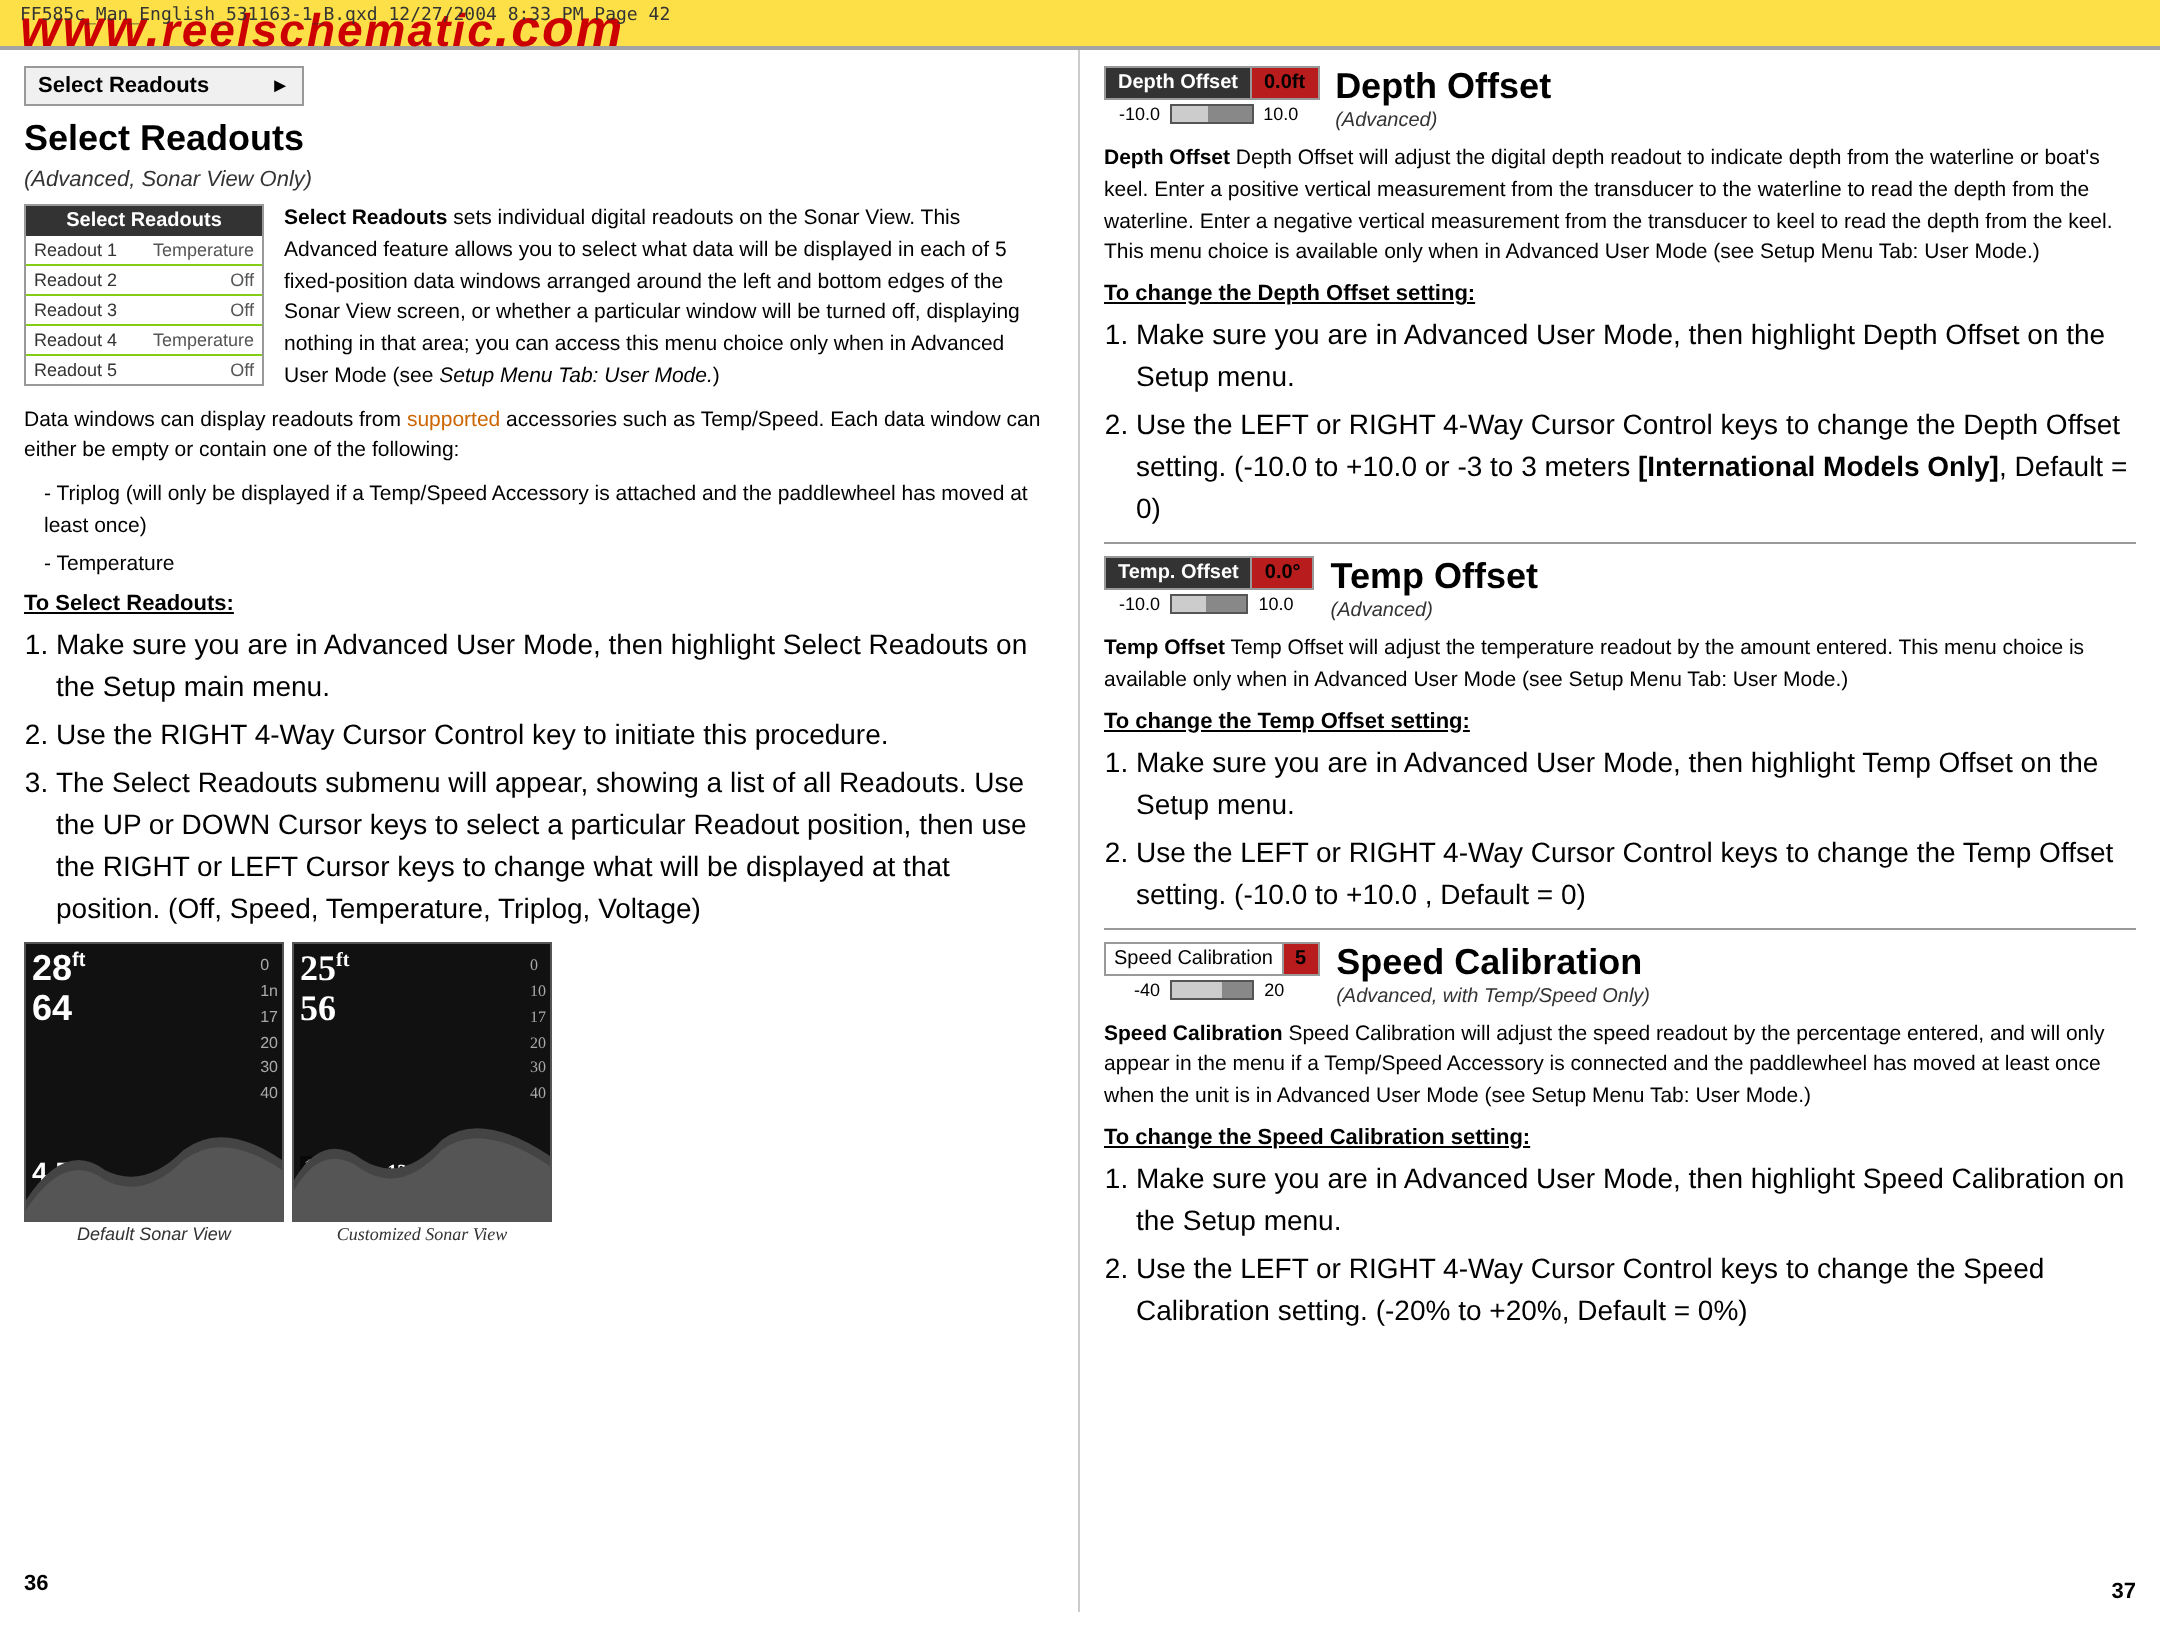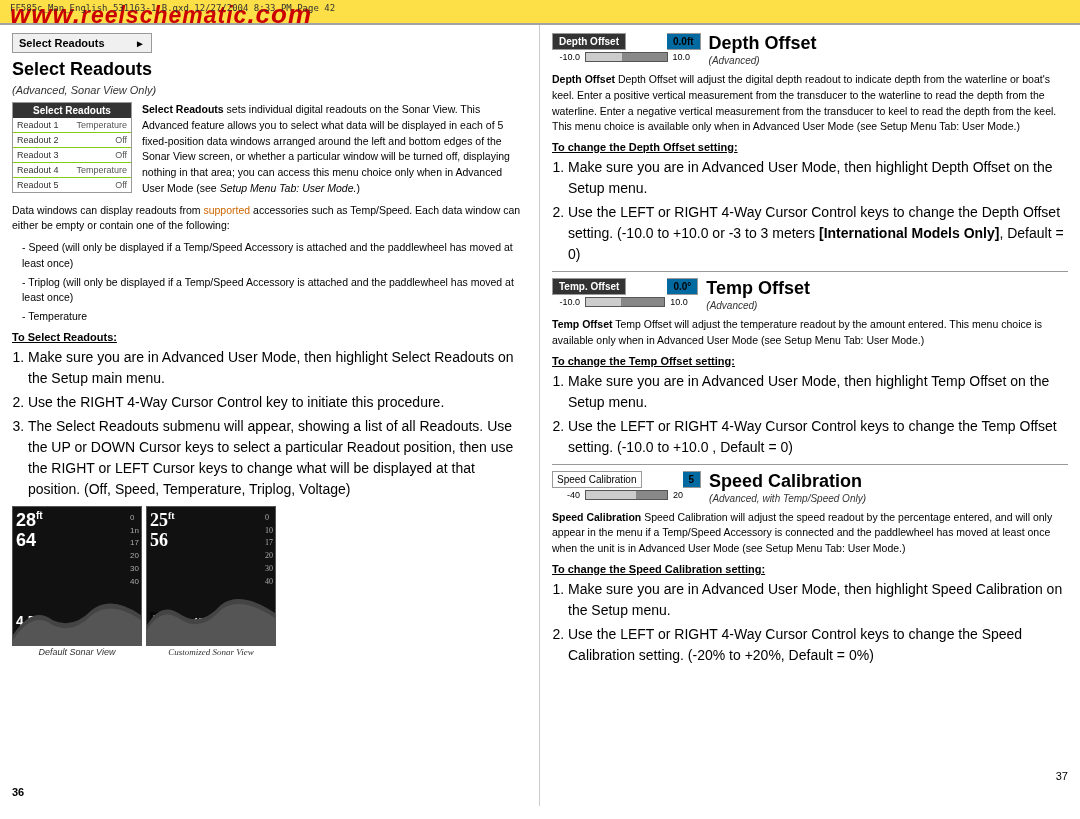--- a/index.html
+++ b/index.html
@@ -255,27 +255,26 @@
       background: #333;
       color: #fff;
       font-size: 10px;
       padding: 2px 6px;
       font-weight: bold;
       white-space: nowrap;
     }
     .offset-value-box {
       border: 1px solid #999;
       border-left: none;
-      background: #0369a1;
+      background: #b91c1c;
       color: #000;
       font-size: 10px;
       padding: 2px 6px;
       font-weight: bold;
       white-space: nowrap;
-      margin-left: 41px;
     }
     .speed-label-box {
       border: 1px solid #999;
       background: #fff;
       color: #000;
       font-size: 10px;
       padding: 2px 4px;
       font-weight: normal;
       white-space: nowrap;
     }
@@ -399,21 +398,20 @@
       <p class="body-text">
         <strong>Select Readouts</strong> sets individual digital readouts on the Sonar View. This Advanced feature allows you to select what data will be displayed in each of 5 fixed-position data windows arranged around the left and bottom edges of the Sonar View screen, or whether a particular window will be turned off, displaying nothing in that area; you can access this menu choice only when in Advanced User Mode (see <em>Setup Menu Tab: User Mode.</em>)
       </p>
     </div>
 
     <p class="body-text">
       Data windows can display readouts from <span class="highlight-orange">supported</span> accessories such as Temp/Speed. Each data window can either be empty or contain one of the following:
     </p>
 
     <div class="bullet-list">
-      <div class="bullet-item">- Speed (will only be displayed if a Temp/Speed Accessory is attached and the paddlewheel has moved at least once)</div>
       <div class="bullet-item">- Triplog (will only be displayed if a Temp/Speed Accessory is attached and the paddlewheel has moved at least once)</div>
       <div class="bullet-item">- Temperature</div>
     </div>
 
     <div class="sub-heading">To Select Readouts:</div>
 
     <ol class="numbered-list">
       <li class="numbered-item">Make sure you are in Advanced User Mode, then highlight Select Readouts on the Setup main menu.</li>
       <li class="numbered-item">Use the RIGHT 4-Way Cursor Control key to initiate this procedure.</li>
       <li class="numbered-item">The Select Readouts submenu will appear, showing a list of all Readouts. Use the UP or DOWN Cursor keys to select a particular Readout position, then use the RIGHT or LEFT Cursor keys to change what will be displayed at that position. (Off, Speed, Temperature, Triplog, Voltage)</li>
@@ -589,16 +587,16 @@
         <strong>Speed Calibration</strong> <span>Speed Calibration will adjust the speed readout by the percentage entered, and will only appear in the menu if a Temp/Speed Accessory is connected and the paddlewheel has moved at least once when the unit is in Advanced User Mode (see Setup Menu Tab: User Mode.)</span>
       </p>
 
       <div class="sub-heading">To change the Speed Calibration setting:</div>
       <ol class="numbered-list">
         <li class="numbered-item">Make sure you are in Advanced User Mode, then highlight Speed Calibration on the Setup menu.</li>
         <li class="numbered-item">Use the LEFT or RIGHT 4-Way Cursor Control keys to change the Speed Calibration setting. (-20% to +20%, Default = 0%)</li>
       </ol>
     </div>
 
-    <div style="position:absolute;bottom:24px;right:12px;font-size:11px;font-weight:normal;">37</div>
+    <div style="position:absolute;bottom:4px;right:12px;font-size:11px;font-weight:bold;">37</div>
   </div>
 
 </div>
 
 </body></html>

